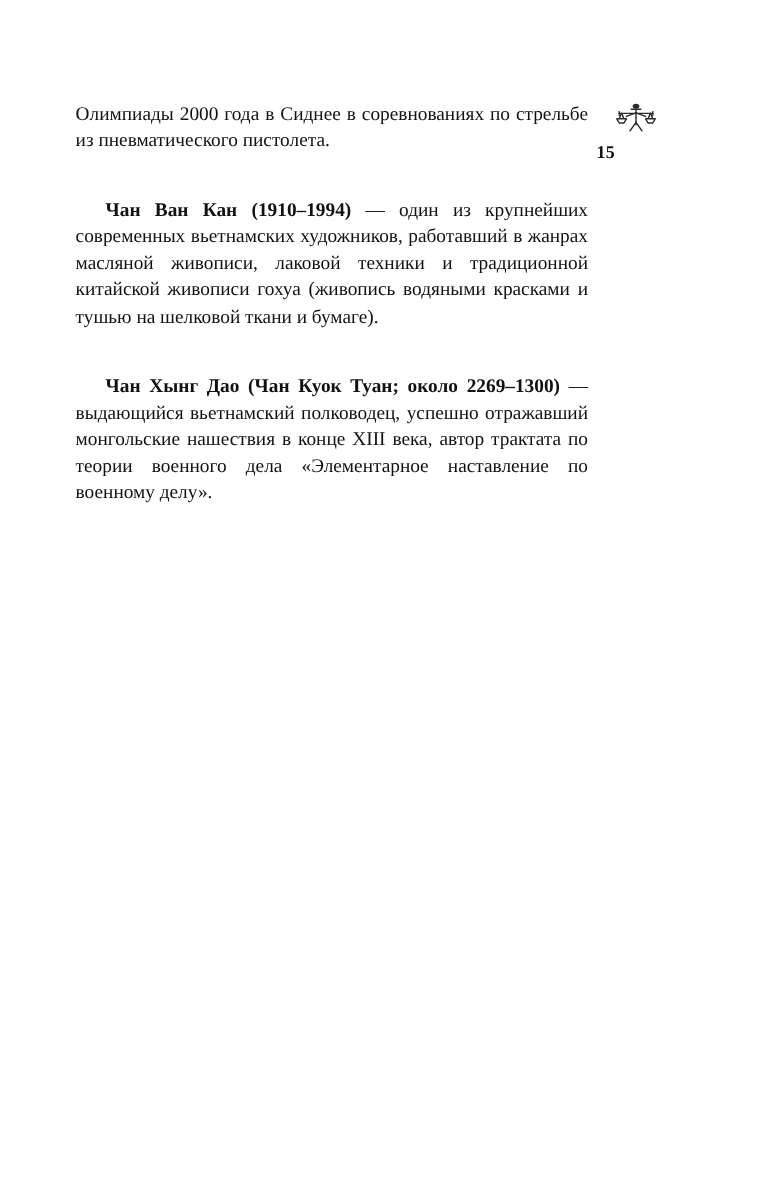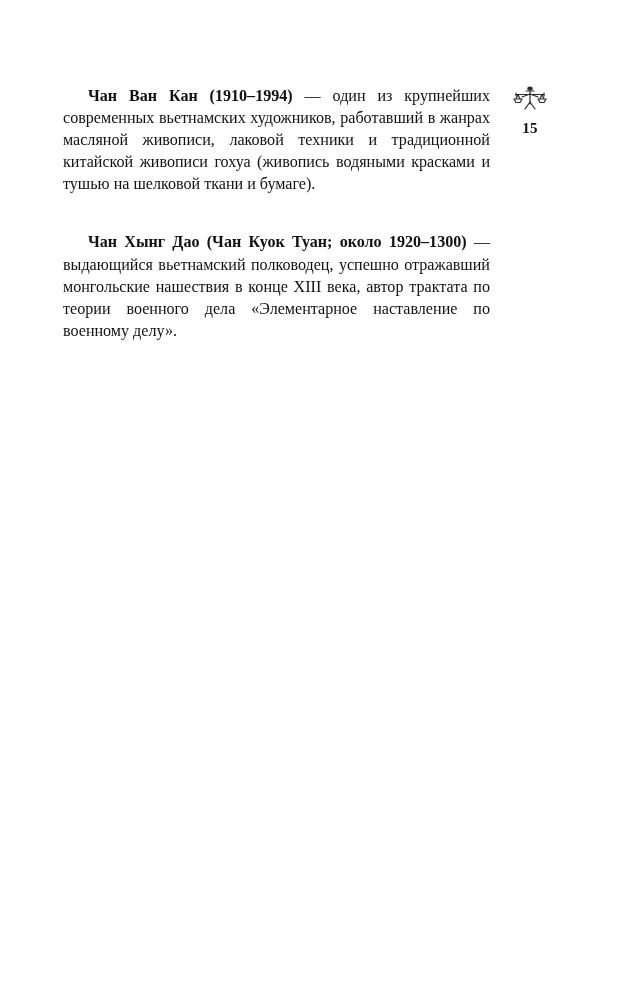--- a/index.html
+++ b/index.html
@@ -22,21 +22,20 @@
     inset: 0;
     background: #ffffff;
   }
 
   
   .folio-block {
     position: absolute;
     left: 497px;
     top: 82px;
     width: 66px;
-    text-align: center;
   }
   .emblem {
     display: block;
     margin: 0 auto;
     width: 38px;
     height: 32px;
   }
   .folio-number {
     display: block;
     margin-top: 7px;
@@ -109,24 +108,27 @@
 
         <path d="M38 40 L28 54"></path>
         <path d="M38 40 L48 54"></path>
       </g>
     </svg>
     <span class="folio-number">15</span>
   </div>
 
   <div class="text-column">
 
+    <p class="para">
+      <span class="brk">Олимпиады 2000 года в Сиднее в соревнованиях по стрельбе из пневматического пистолета.</span>
+    </p>
 
     <p class="para indented">
       <span class="lead">Чан Ван Кан (1910–1994)</span><span class="brk">  —  один из крупнейших современных вьетнамских художников, работавший в жанрах масляной живописи, лаковой техники и традиционной китайской живописи гохуа (живопись водяными красками и тушью на шелковой ткани и бумаге).</span>
     </p>
 
     <p class="para indented">
-      <span class="lead">Чан Хынг Дао (Чан Куок Туан; около 1920–1300)</span><span class="brk"> — выдающийся вьетнамский полководец, успешно отражавший монгольские нашествия в конце XIII века, автор трактата по теории военного дела «Элементарное наставление по военному делу».</span>
+      <span class="lead">Чан Хынг Дао (Чан Куок Туан; около 2269–1300)</span><span class="brk"> — выдающийся вьетнамский полководец, успешно отражавший монгольские нашествия в конце XIII века, автор трактата по теории военного дела «Элементарное наставление по военному делу».</span>
     </p>
 
   </div>
 
 </div>
 
 </body></html>

